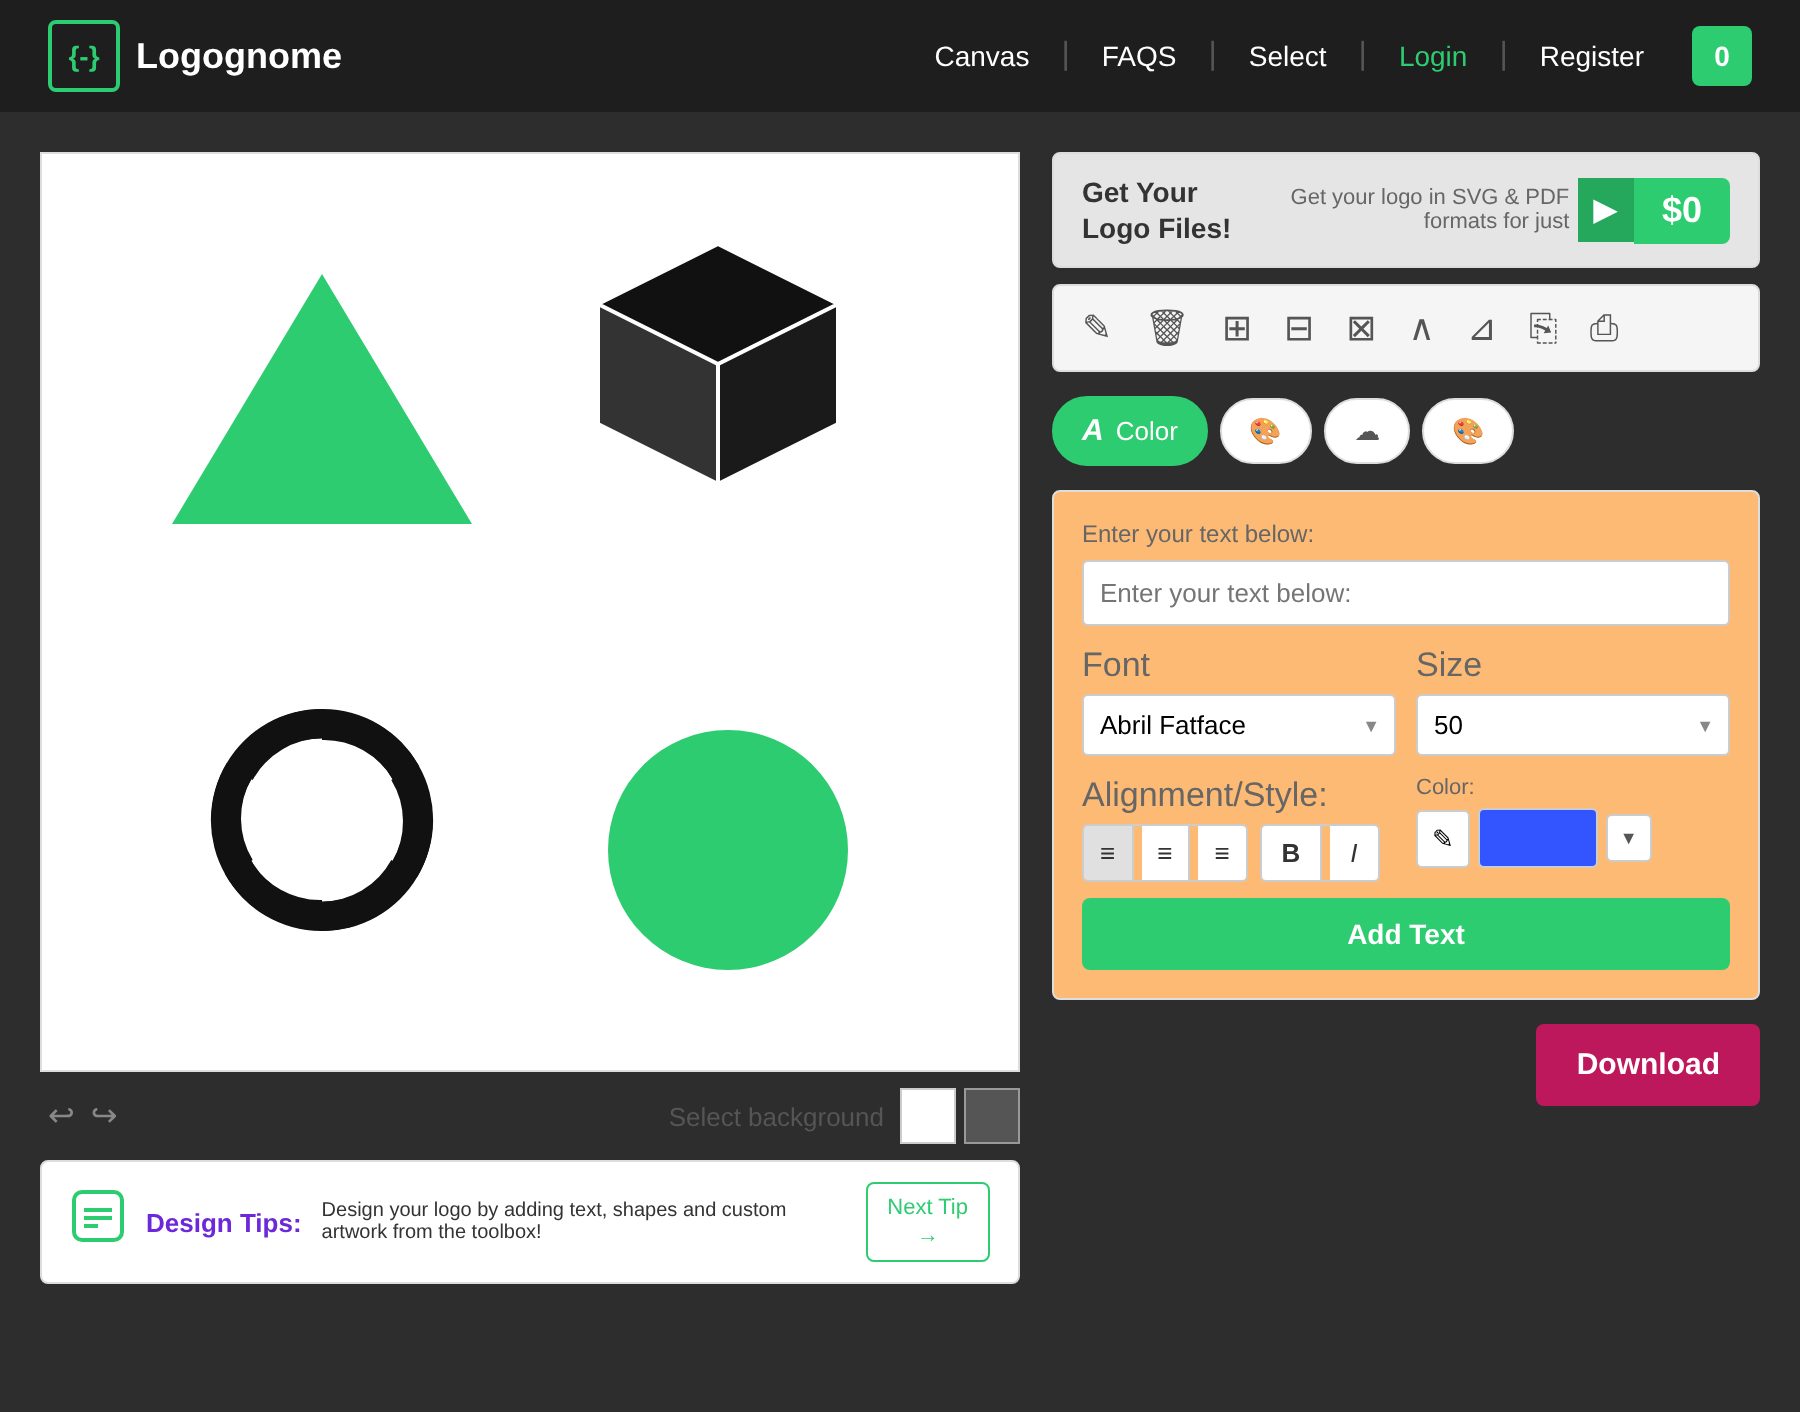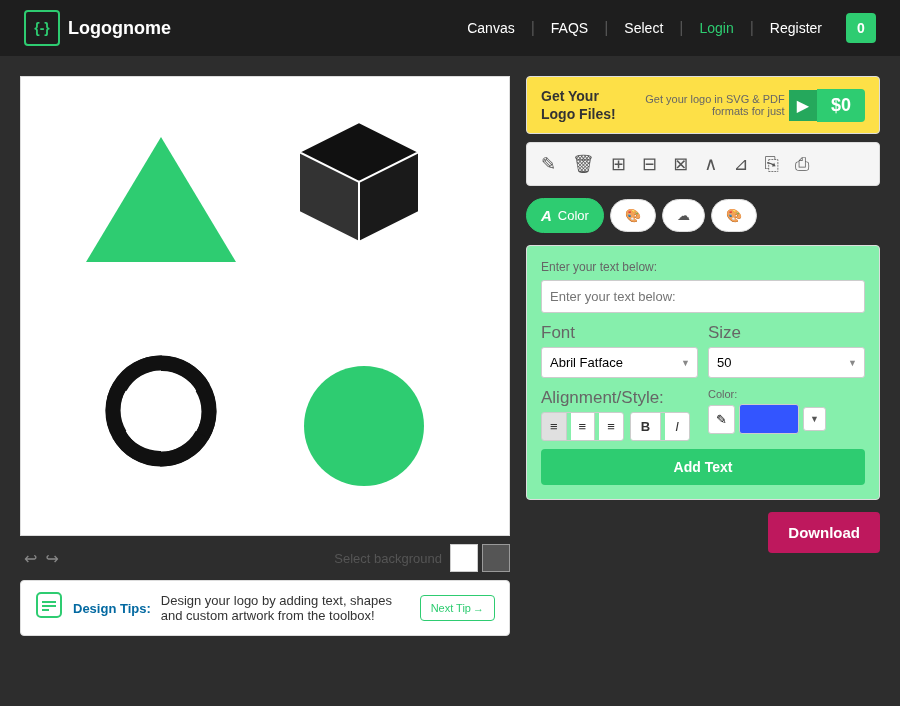--- a/index.html
+++ b/index.html
@@ -137,56 +137,56 @@
       display: flex;
       align-items: center;
       gap: 10px;
     }
     .tips-icon {
       color: #2ecc71;
       font-size: 22px;
       flex-shrink: 0;
     }
     .tips-label {
-      color: #0369a1;
+      color: #6d28d9;
       font-weight: bold;
       font-size: 13px;
       flex-shrink: 0;
     }
     .tips-text {
-      font-size: 13px;
+      font-size: 10px;
       color: #333;
       flex: 1;
     }
     .next-tip-btn {
       background: none;
       border: 1px solid #2ecc71;
       border-radius: 4px;
       color: #2ecc71;
       font-size: 11px;
       cursor: pointer;
       padding: 6px 10px;
       display: flex;
-      flex-direction: row;
+      flex-direction: column;
       align-items: center;
       gap: 2px;
       flex-shrink: 0;
     }
 
     
     .right-panel {
       flex: 1;
       display: flex;
       flex-direction: column;
       gap: 8px;
     }
 
     
     .promo-bar {
-      background: #fde047;
+      background: #e5e5e5;
       border: 1px solid #ddd;
       border-radius: 4px;
       padding: 10px 14px;
       display: flex;
       align-items: center;
       justify-content: space-between;
     }
     .promo-title {
       font-weight: bold;
       font-size: 14px;
@@ -261,21 +261,21 @@
       color: #555;
     }
     .tab-btn.active {
       background: #2ecc71;
       color: #fff;
       border-color: #2ecc71;
     }
 
     
     .text-panel {
-      background: #86efac;
+      background: #fdba74;
       border: 1px solid #ddd;
       border-radius: 4px;
       padding: 14px;
     }
     .panel-label {
       font-size: 12px;
       color: #666;
       margin-bottom: 6px;
     }
     .text-input {

